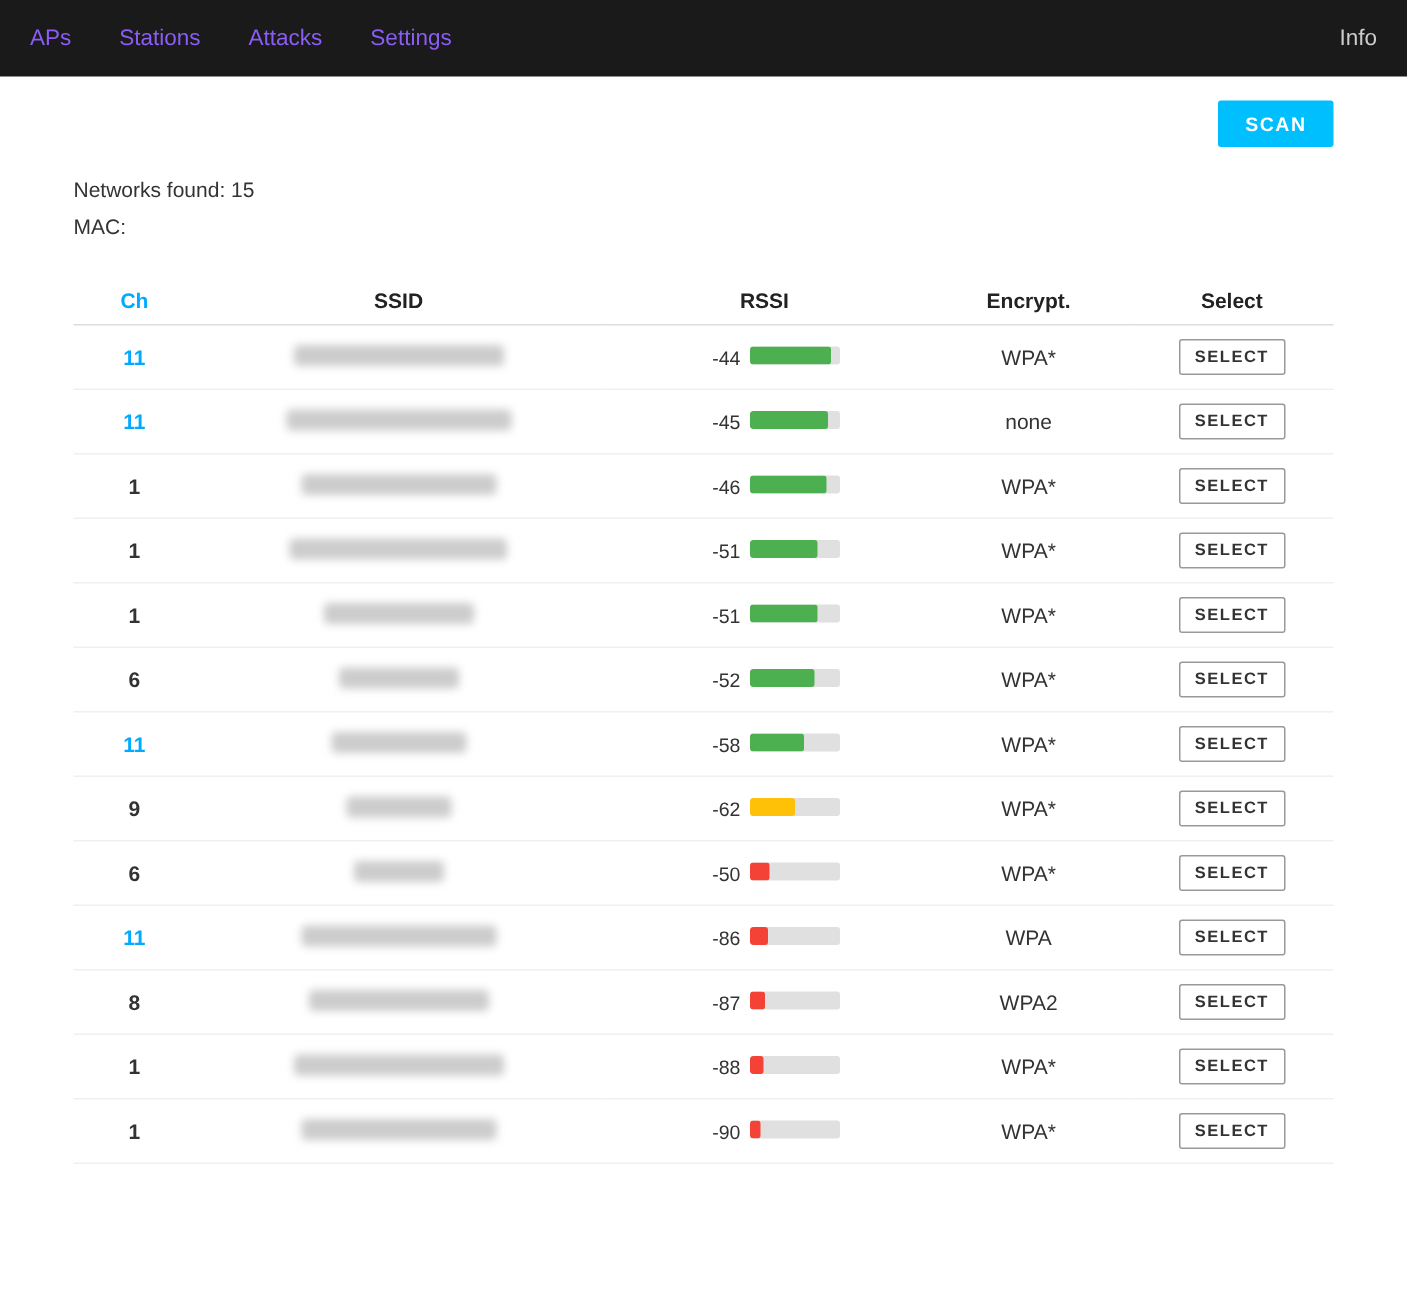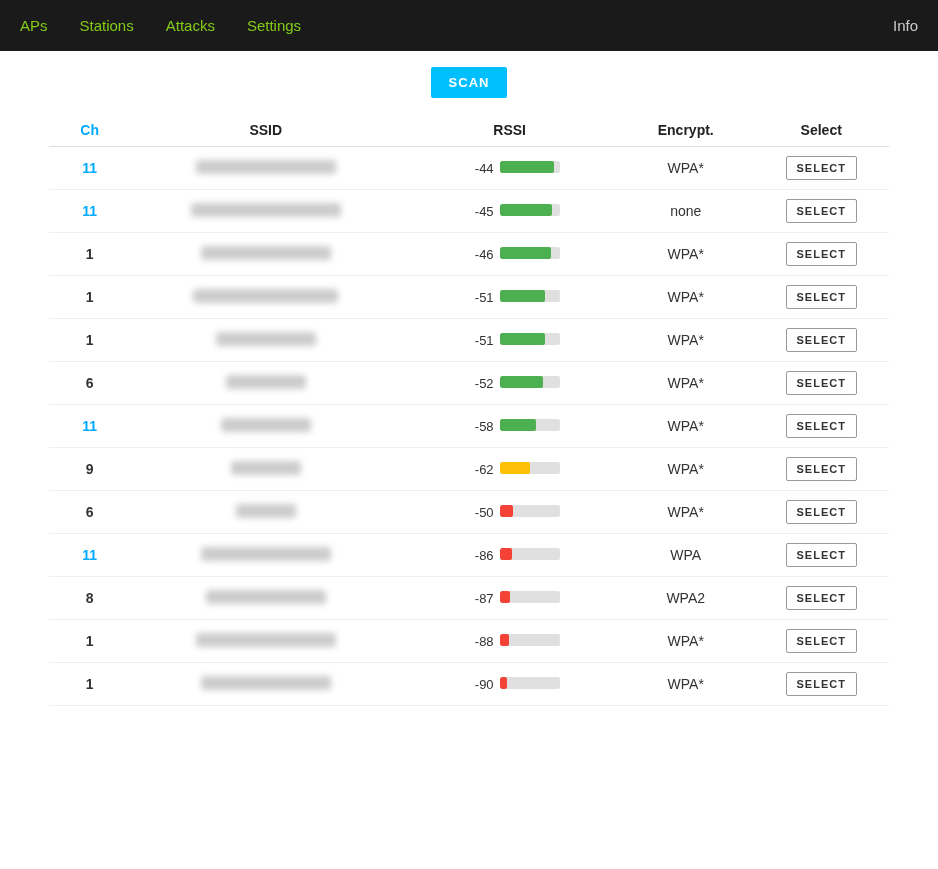--- a/index.html
+++ b/index.html
@@ -12,21 +12,21 @@
 
     
     nav {
       background: #1a1a1a;
       display: flex;
       align-items: center;
       padding: 0 16px;
       height: 51px;
     }
     nav a {
-      color: #84cc16;
+      color: #8b5cf6;
       text-decoration: none;
       margin-right: 24px;
       font-size: 15px;
       padding: 0 4px;
     }
     nav .nav-spacer { flex: 1; }
     nav .nav-info {
       color: #ccc;
       font-size: 15px;
       margin-right: 0;
@@ -48,21 +48,21 @@
     }
     .header-banner h1 {
       color: #fff;
       font-size: 26px;
       font-weight: bold;
     }
 
     
     .scan-row {
       display: flex;
-      justify-content: center;
+      justify-content: flex-end;
       margin-bottom: 16px;
     }
     .scan-btn {
       background: #00bfff;
       color: #fff;
       border: none;
       padding: 8px 18px;
       font-size: 13px;
       font-weight: bold;
       letter-spacing: 1px;
@@ -163,20 +163,24 @@
   <a class="nav-info" href="#">Info</a>
 </nav>
 
 <div class="page-container">
 
 
   <div class="scan-row">
     <button class="scan-btn">SCAN</button>
   </div>
 
+  <div class="status-block">
+    <div>Networks found: 15</div>
+    <div>MAC:</div>
+  </div>
 
   <table>
     <thead>
       <tr>
         <th class="col-ch">Ch</th>
         <th class="col-ssid">SSID</th>
         <th class="col-rssi">RSSI</th>
         <th class="col-encrypt">Encrypt.</th>
         <th class="col-select">Select</th>
       </tr>

